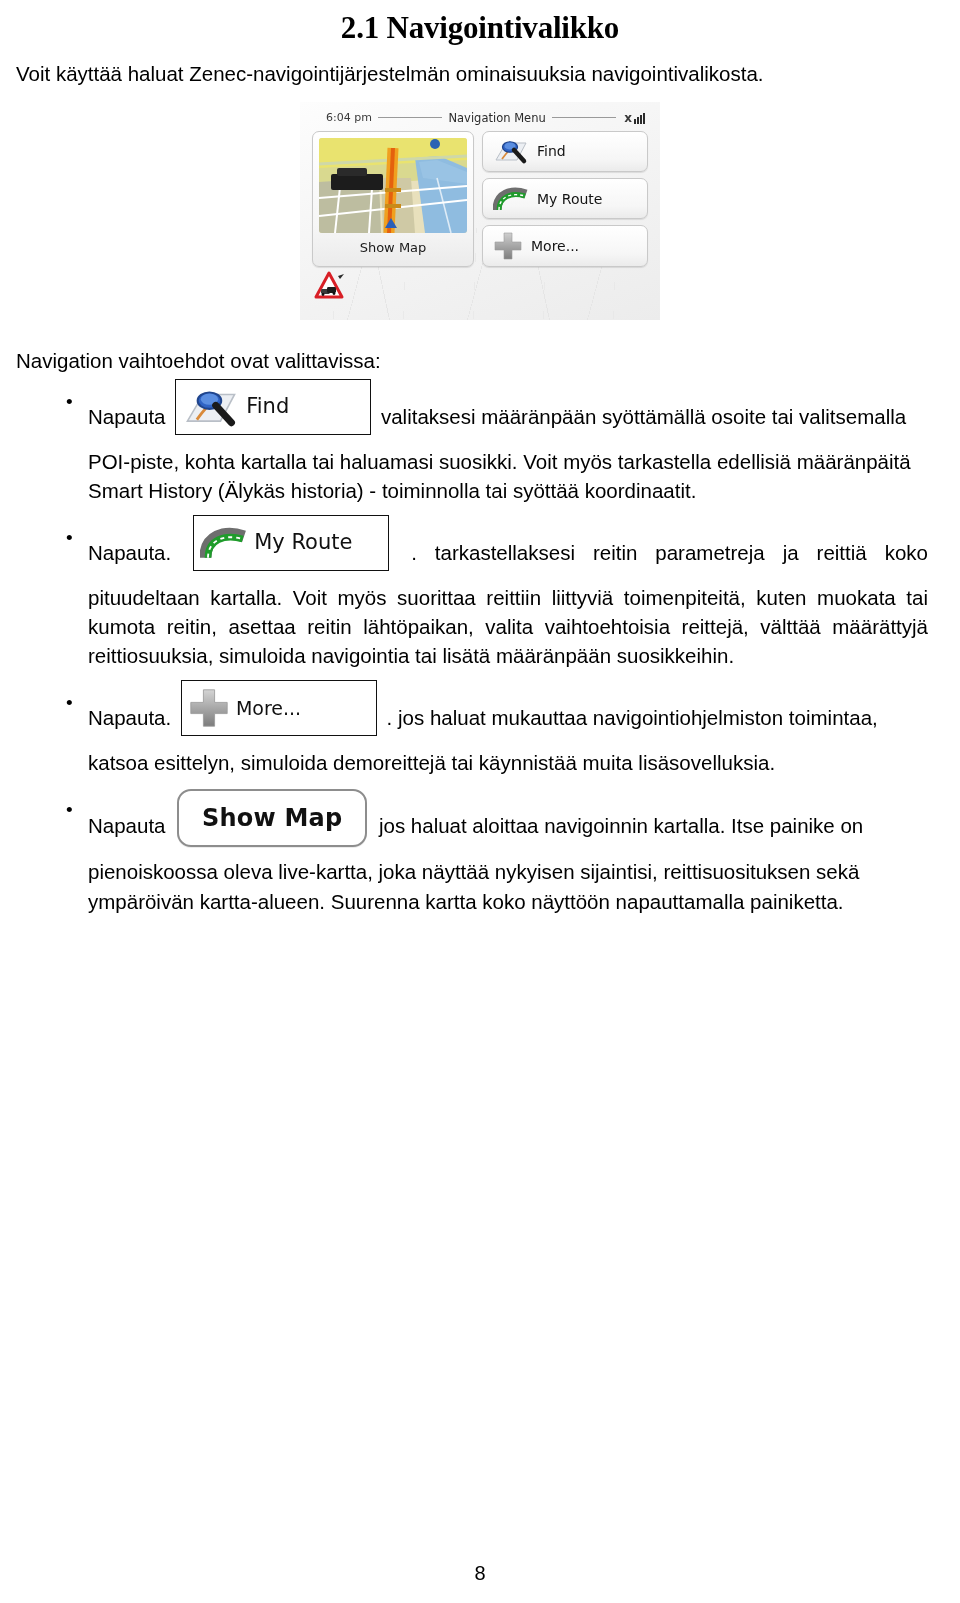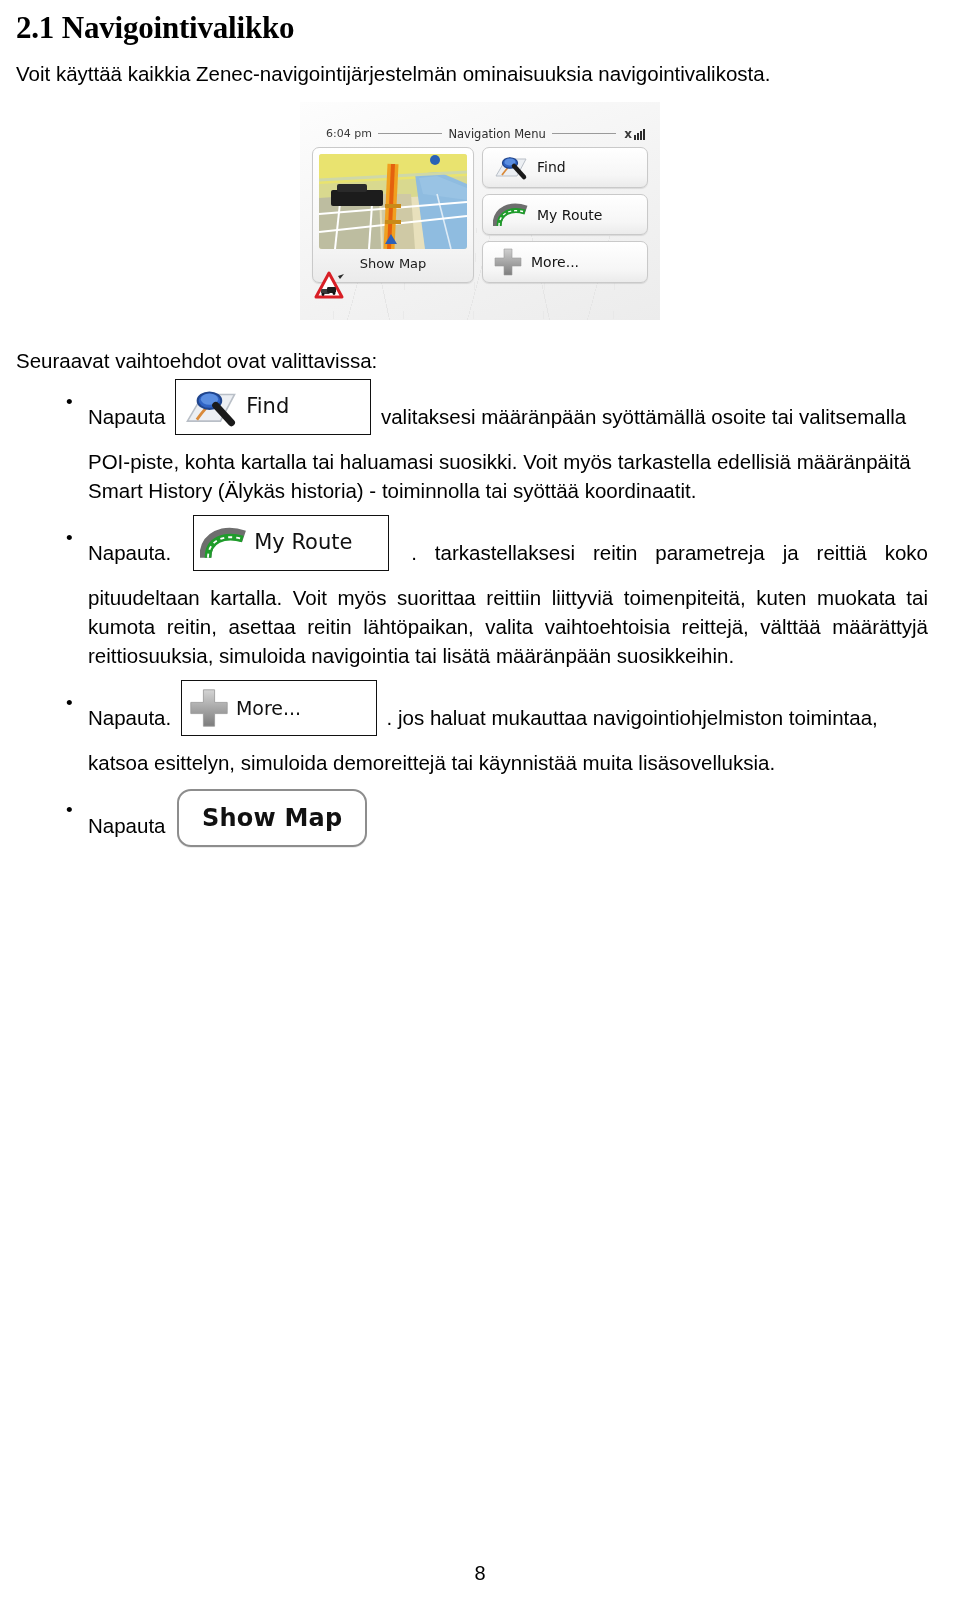--- a/index.html
+++ b/index.html
@@ -30,20 +30,21 @@
   }
 
   
   h1.section-title {
     font-family: "Liberation Serif", serif;
     font-size: 31px;
     font-weight: bold;
     margin: 4px 0 14px 0;
     letter-spacing: -0.2px;
     line-height: 1.05;
+    text-align: center;
   }
 
   p.body-text {
     font-size: 20.5px;
     line-height: 1.42;
     margin: 0 0 14px 0;
     text-align: left;
   }
 
   
@@ -67,21 +68,21 @@
     background:
       linear-gradient(105deg, transparent 49.6%, #e4e4e4 49.6%, #e4e4e4 50.1%, transparent 50.1%),
       linear-gradient(78deg, transparent 49.6%, #e4e4e4 49.6%, #e4e4e4 50.1%, transparent 50.1%),
       linear-gradient(92deg, transparent 49.7%, #e8e8e8 49.7%, #e8e8e8 50.1%, transparent 50.1%);
     background-size: 120px 100%, 160px 100%, 70px 100%;
     opacity: .85;
     pointer-events: none;
   }
   .device-inner {
     position: absolute;
-    left: 12px; top: 22px;
+    left: 12px; top: 6px;
     width: 336px; height: 160px;
   }
   .dev-statusbar {
     display: flex;
     align-items: center;
     height: 20px;
     gap: 6px;
     font-size: 11px;
     color: #3a3a3a;
     font-family: "DejaVu Sans", sans-serif;
@@ -256,21 +257,21 @@
   }
 </style>
 </head>
 <body>
 
 <div class="page">
   <div class="content">
 
     <h1 class="section-title">2.1 Navigointivalikko</h1>
 
-    <p class="body-text">Voit käyttää kaikkia Zenec-navigointijärjestelmän ominaisuuksia navigointivalikosta.</p>
+    <p class="body-text">Voit käyttää haluat Zenec-navigointijärjestelmän ominaisuuksia navigointivalikosta.</p>
 
     <div class="device-figure">
       <div class="device-shot">
         <div class="floor-lines"></div>
 
         <div class="device-inner">
 
           <div class="dev-statusbar">
             <span class="dev-time">6:04 pm</span>
             <span class="rule"></span>
@@ -370,21 +371,21 @@
             <rect x="7" y="19" width="9" height="5" rx="1.4" fill="#3a3a3a"></rect>
             <rect x="13" y="17" width="9" height="6" rx="1.4" fill="#1c1c1c"></rect>
             <circle cx="9" cy="24.5" r="1.4" fill="#111"></circle>
             <circle cx="20" cy="23.5" r="1.4" fill="#111"></circle>
             <path d="M24 6 L30 4 L26 9 Z" fill="#2b2b2b"></path>
           </svg>
         </div>
       </div>
     </div>
 
-    <p class="body-text">Seuraavat vaihtoehdot ovat valittavissa:</p>
+    <p class="body-text">Navigation vaihtoehdot ovat valittavissa:</p>
 
     <ul class="bullets">
 
       <li>
         <span>Napauta</span>
         <span class="chip chip-box">
           <span class="ico">
             <svg width="58" height="44" viewBox="0 0 36 28" aria-hidden="true">
               <polygon points="3,23 13,6 33,6 24,23" fill="#eceff3" stroke="#b9bfc7" stroke-width="1"></polygon>
               <path d="M9 22 C14 15, 16 13, 22 7" stroke="#d98a3a" stroke-width="1.8" fill="none"></path>
@@ -430,20 +431,21 @@
           <span class="chip-label small">More...</span>
         </span>
         <span>. jos haluat mukauttaa navigointiohjelmiston toimintaa, katsoa esittelyn, simuloida demoreittejä tai käynnistää muita lisäsovelluksia.</span>
       </li>
 
       <li>
         <span>Napauta</span>
         <span class="chip chip-rounded">
           <span class="chip-label">Show Map</span>
         </span>
+        <span>jos haluat aloittaa navigoinnin kartalla. Itse painike on pienoiskoossa oleva live-kartta, joka näyttää nykyisen sijaintisi, reittisuosituksen sekä ympäröivän kartta-alueen. Suurenna kartta koko näyttöön napauttamalla painiketta.</span>
       </li>
 
 
     </ul>
   </div>
 
   <div class="page-number">8</div>
 </div>
 
 </body></html>

